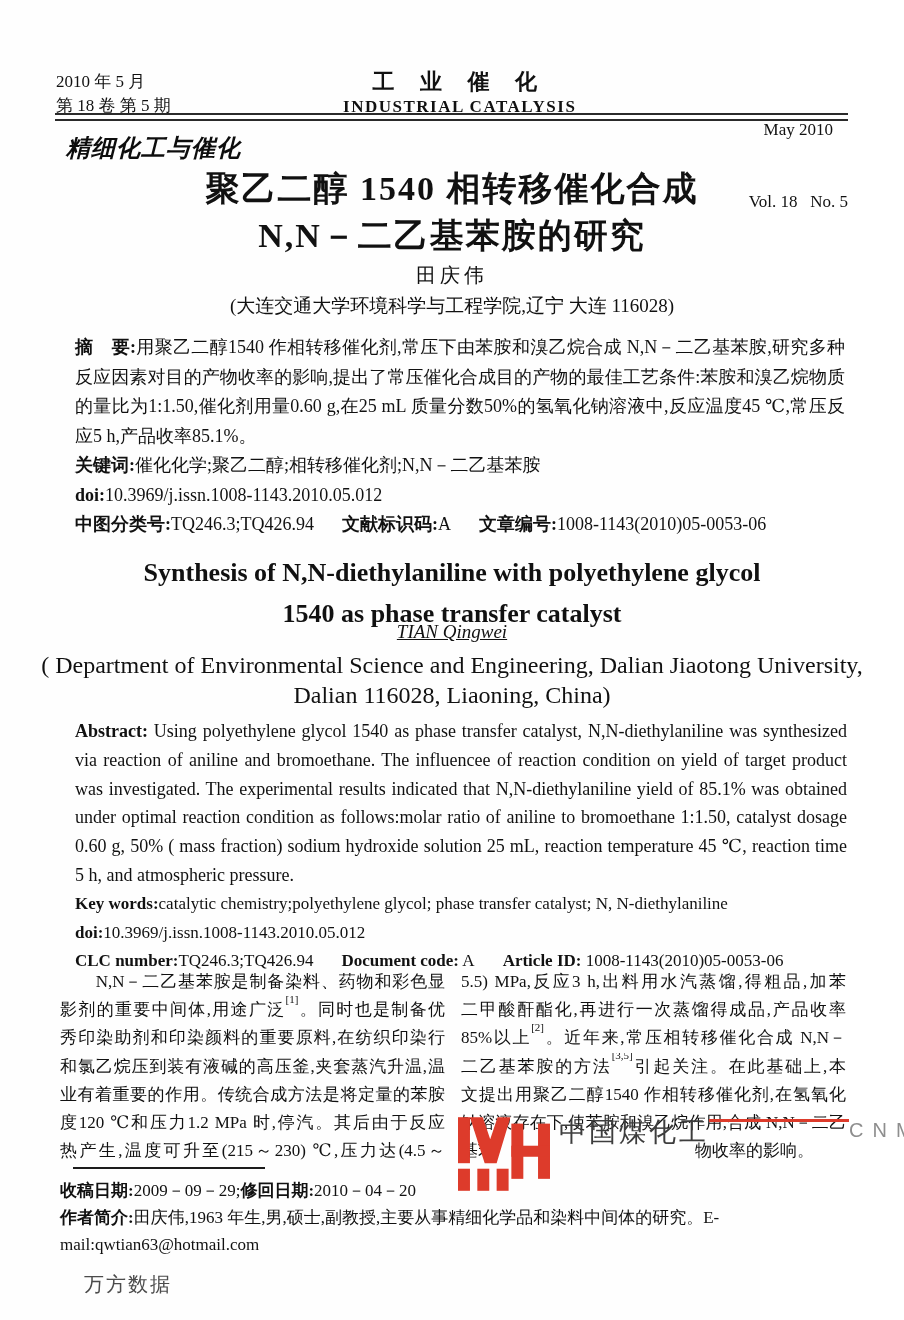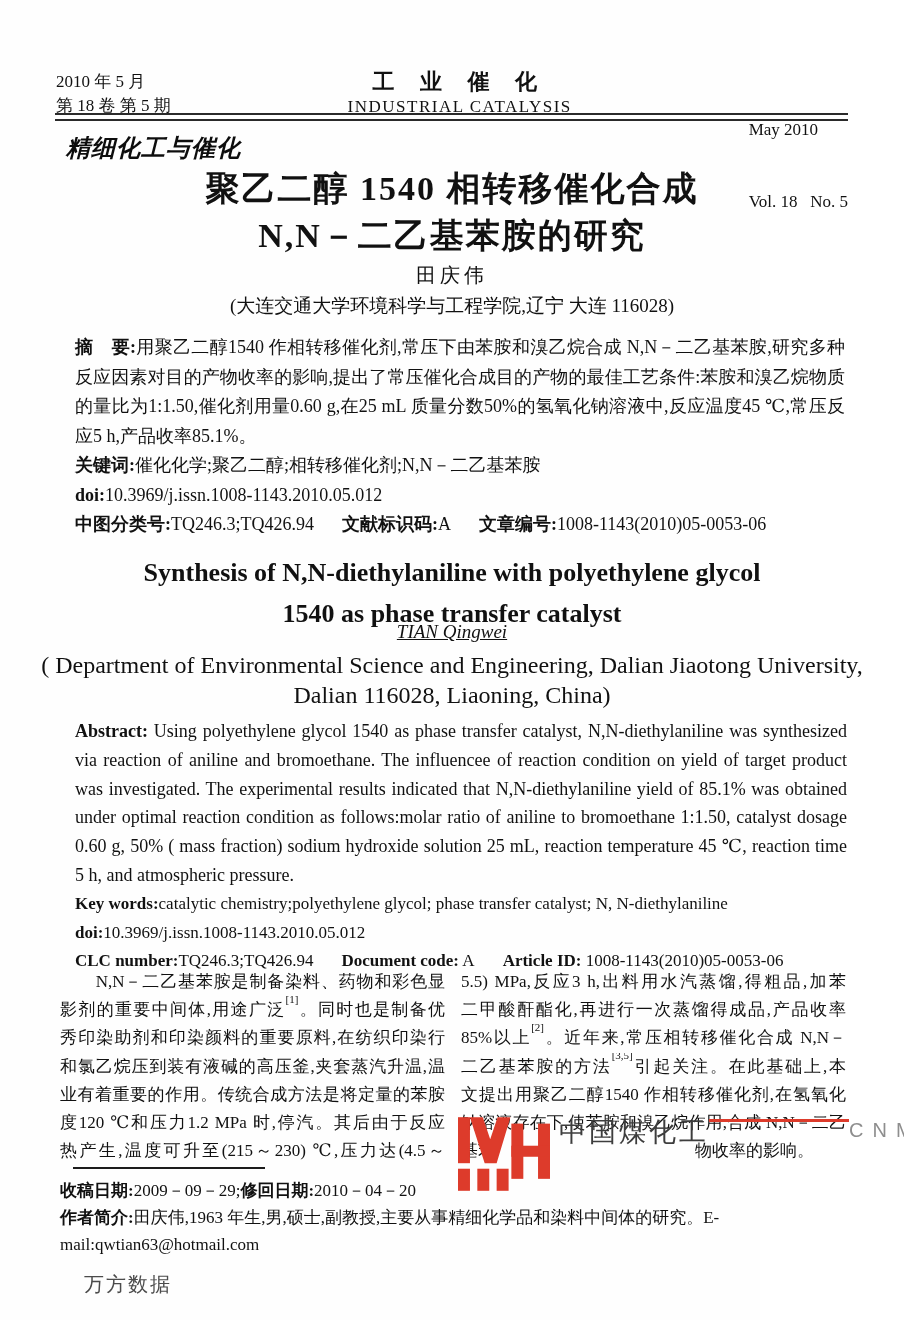--- a/index.html
+++ b/index.html
@@ -11,24 +11,24 @@
     background: #fefefe;
     font-family: "Liberation Serif", "DejaVu Serif", serif;
     color: #111;
   }
 
   
   .header { position: absolute; top: 70px; left: 56px; width: 792px;
     display: flex; justify-content: space-between; align-items: flex-start; }
   .h-left, .h-right { font-size: 17px; line-height: 24px; }
   .h-left { text-align: left; }
-  .h-right { text-align: left; white-space: pre; }
+  .h-right { text-align: center; white-space: pre; }
   .h-center { text-align: center; }
   .jcn { font-size: 22px; font-weight: bold; letter-spacing: 10px; line-height: 24px; }
-  .jen { font-size: 17px; font-weight: 400; letter-spacing: 1.5px; line-height: 24px; margin-top: 1px; text-align: right; }
+  .jen { font-size: 17px; font-weight: 700; letter-spacing: 1.5px; line-height: 24px; margin-top: 1px; text-align: right; }
 
   .double-rule { position: absolute; top: 113px; left: 55px; width: 793px; height: 8px;
     border-top: 2.5px solid #2a2a2a; border-bottom: 2.5px solid #2a2a2a; }
 
   .section-label { position: absolute; top: 132px; left: 66px;
     font-family: "Liberation Sans", sans-serif; font-weight: bold; font-style: italic;
     font-size: 24px; letter-spacing: 1px; color: #0d0d0d; text-align: center; }
 
   
   .title-cn { position: absolute; top: 165px; left: 0; width: 904px; text-align: center;

